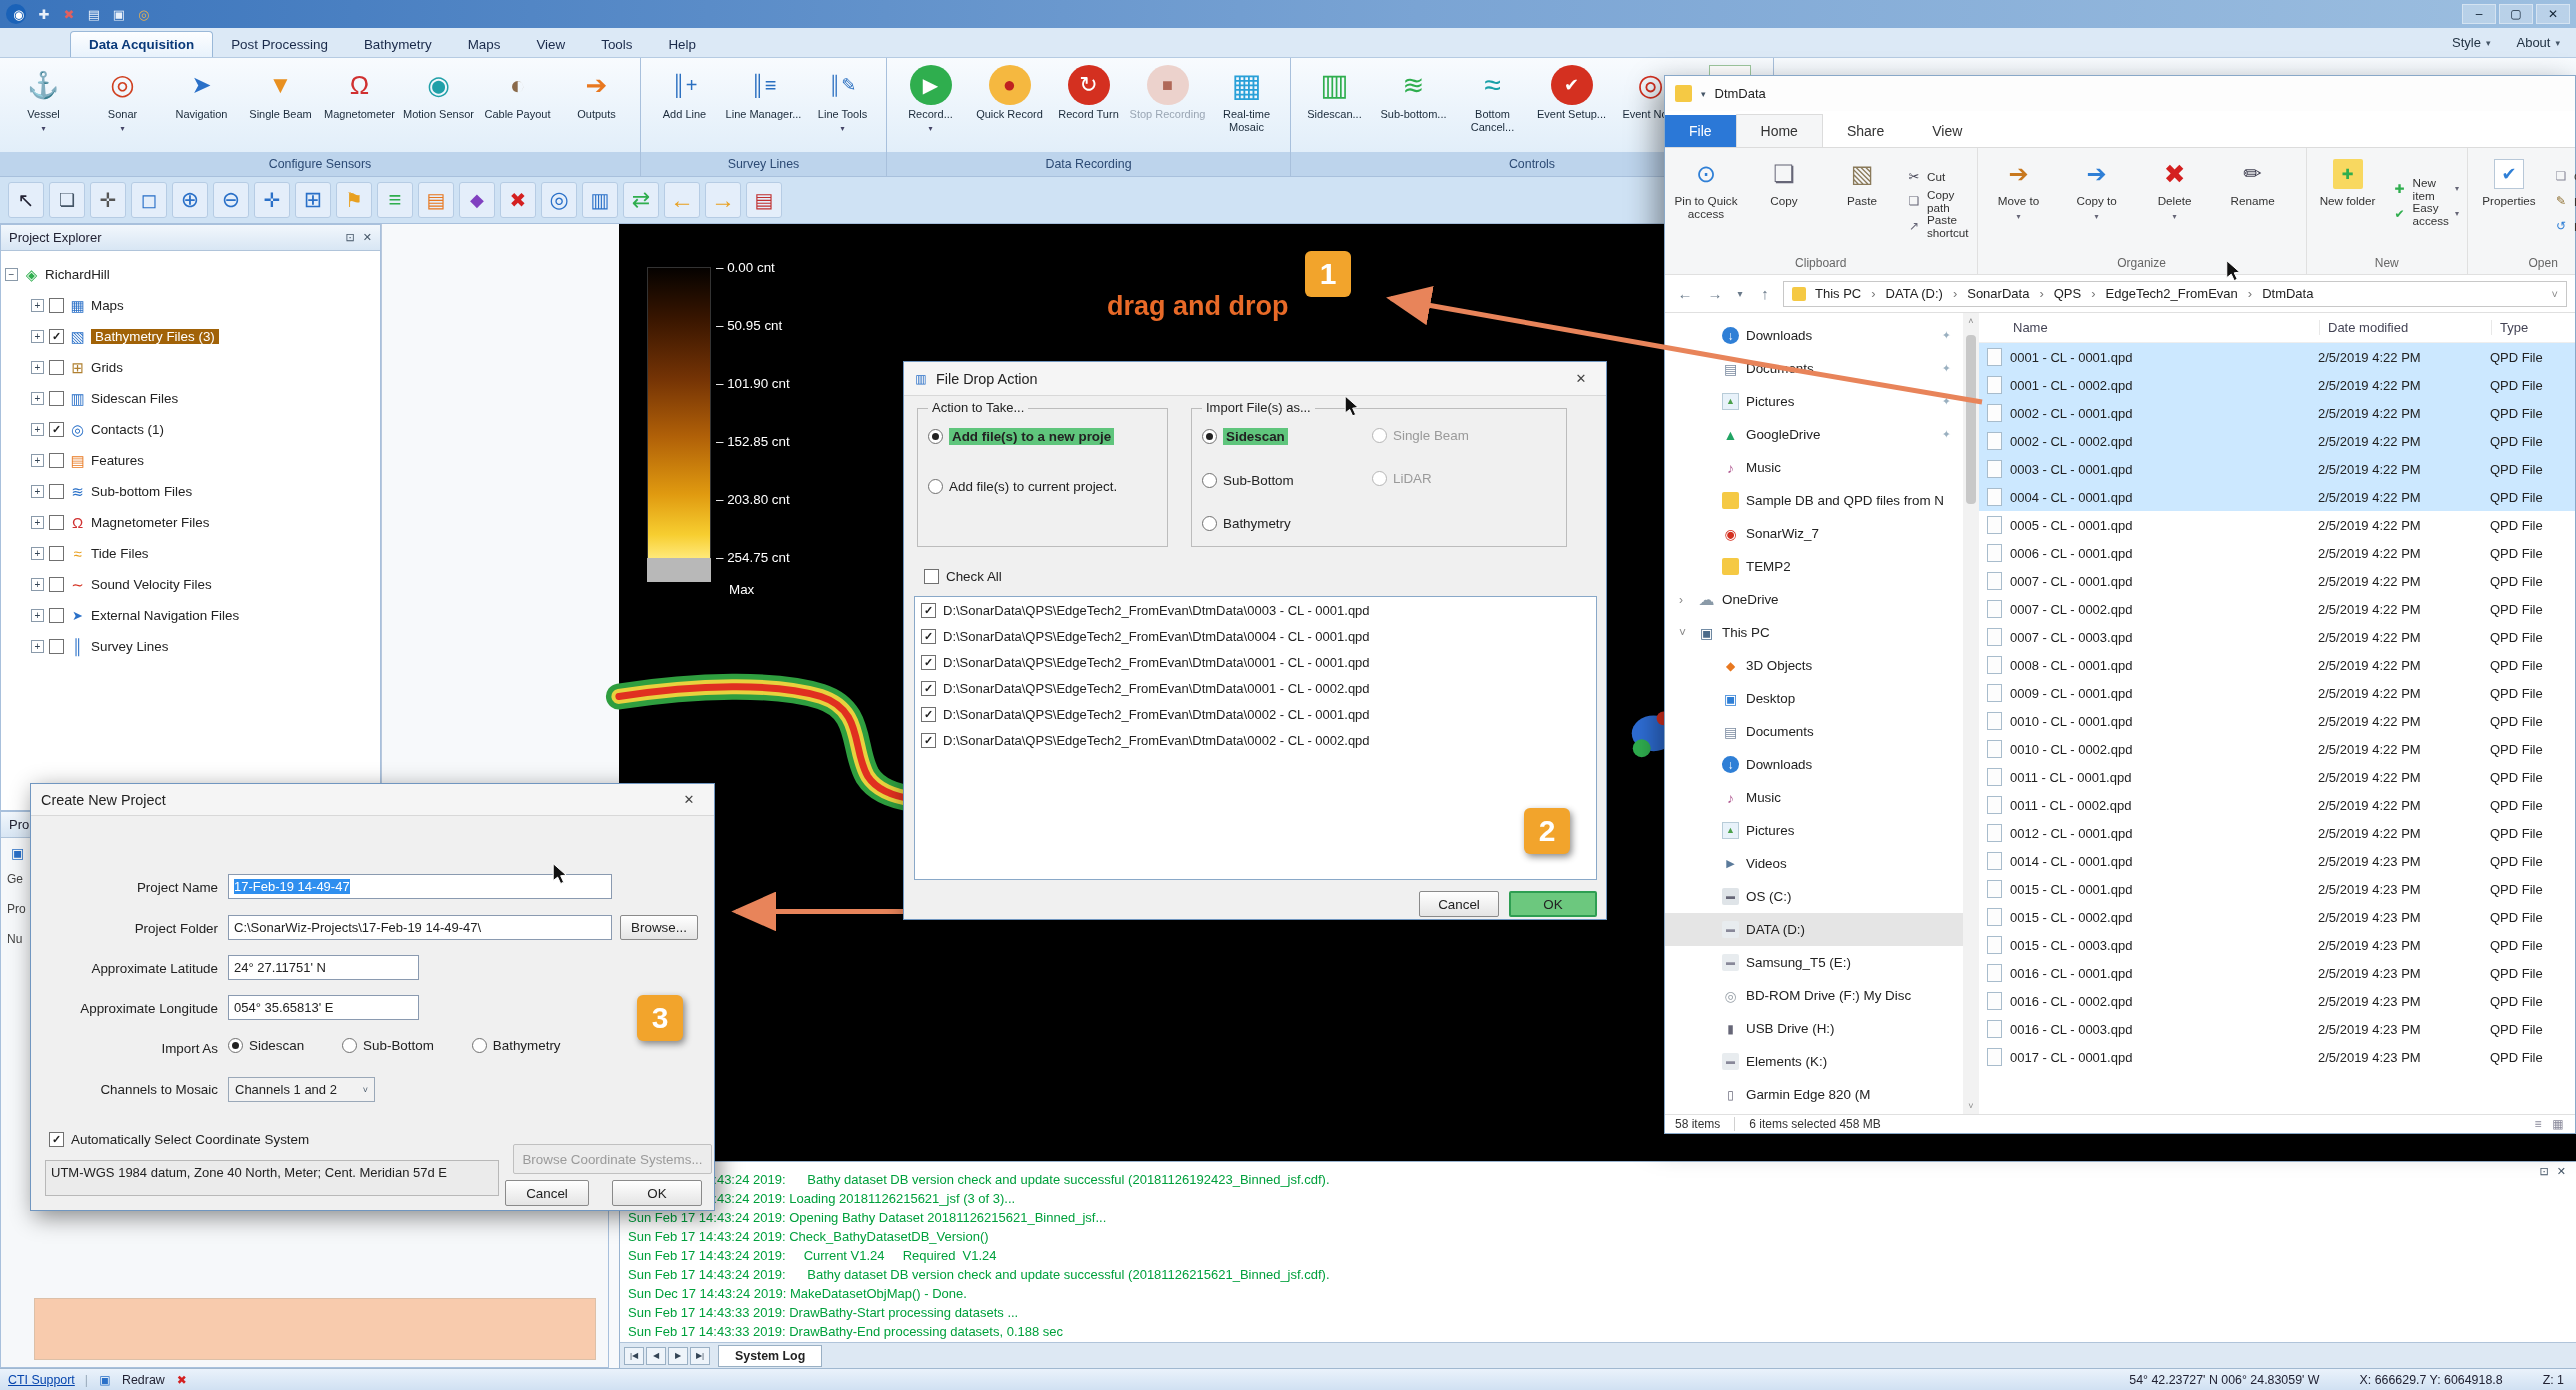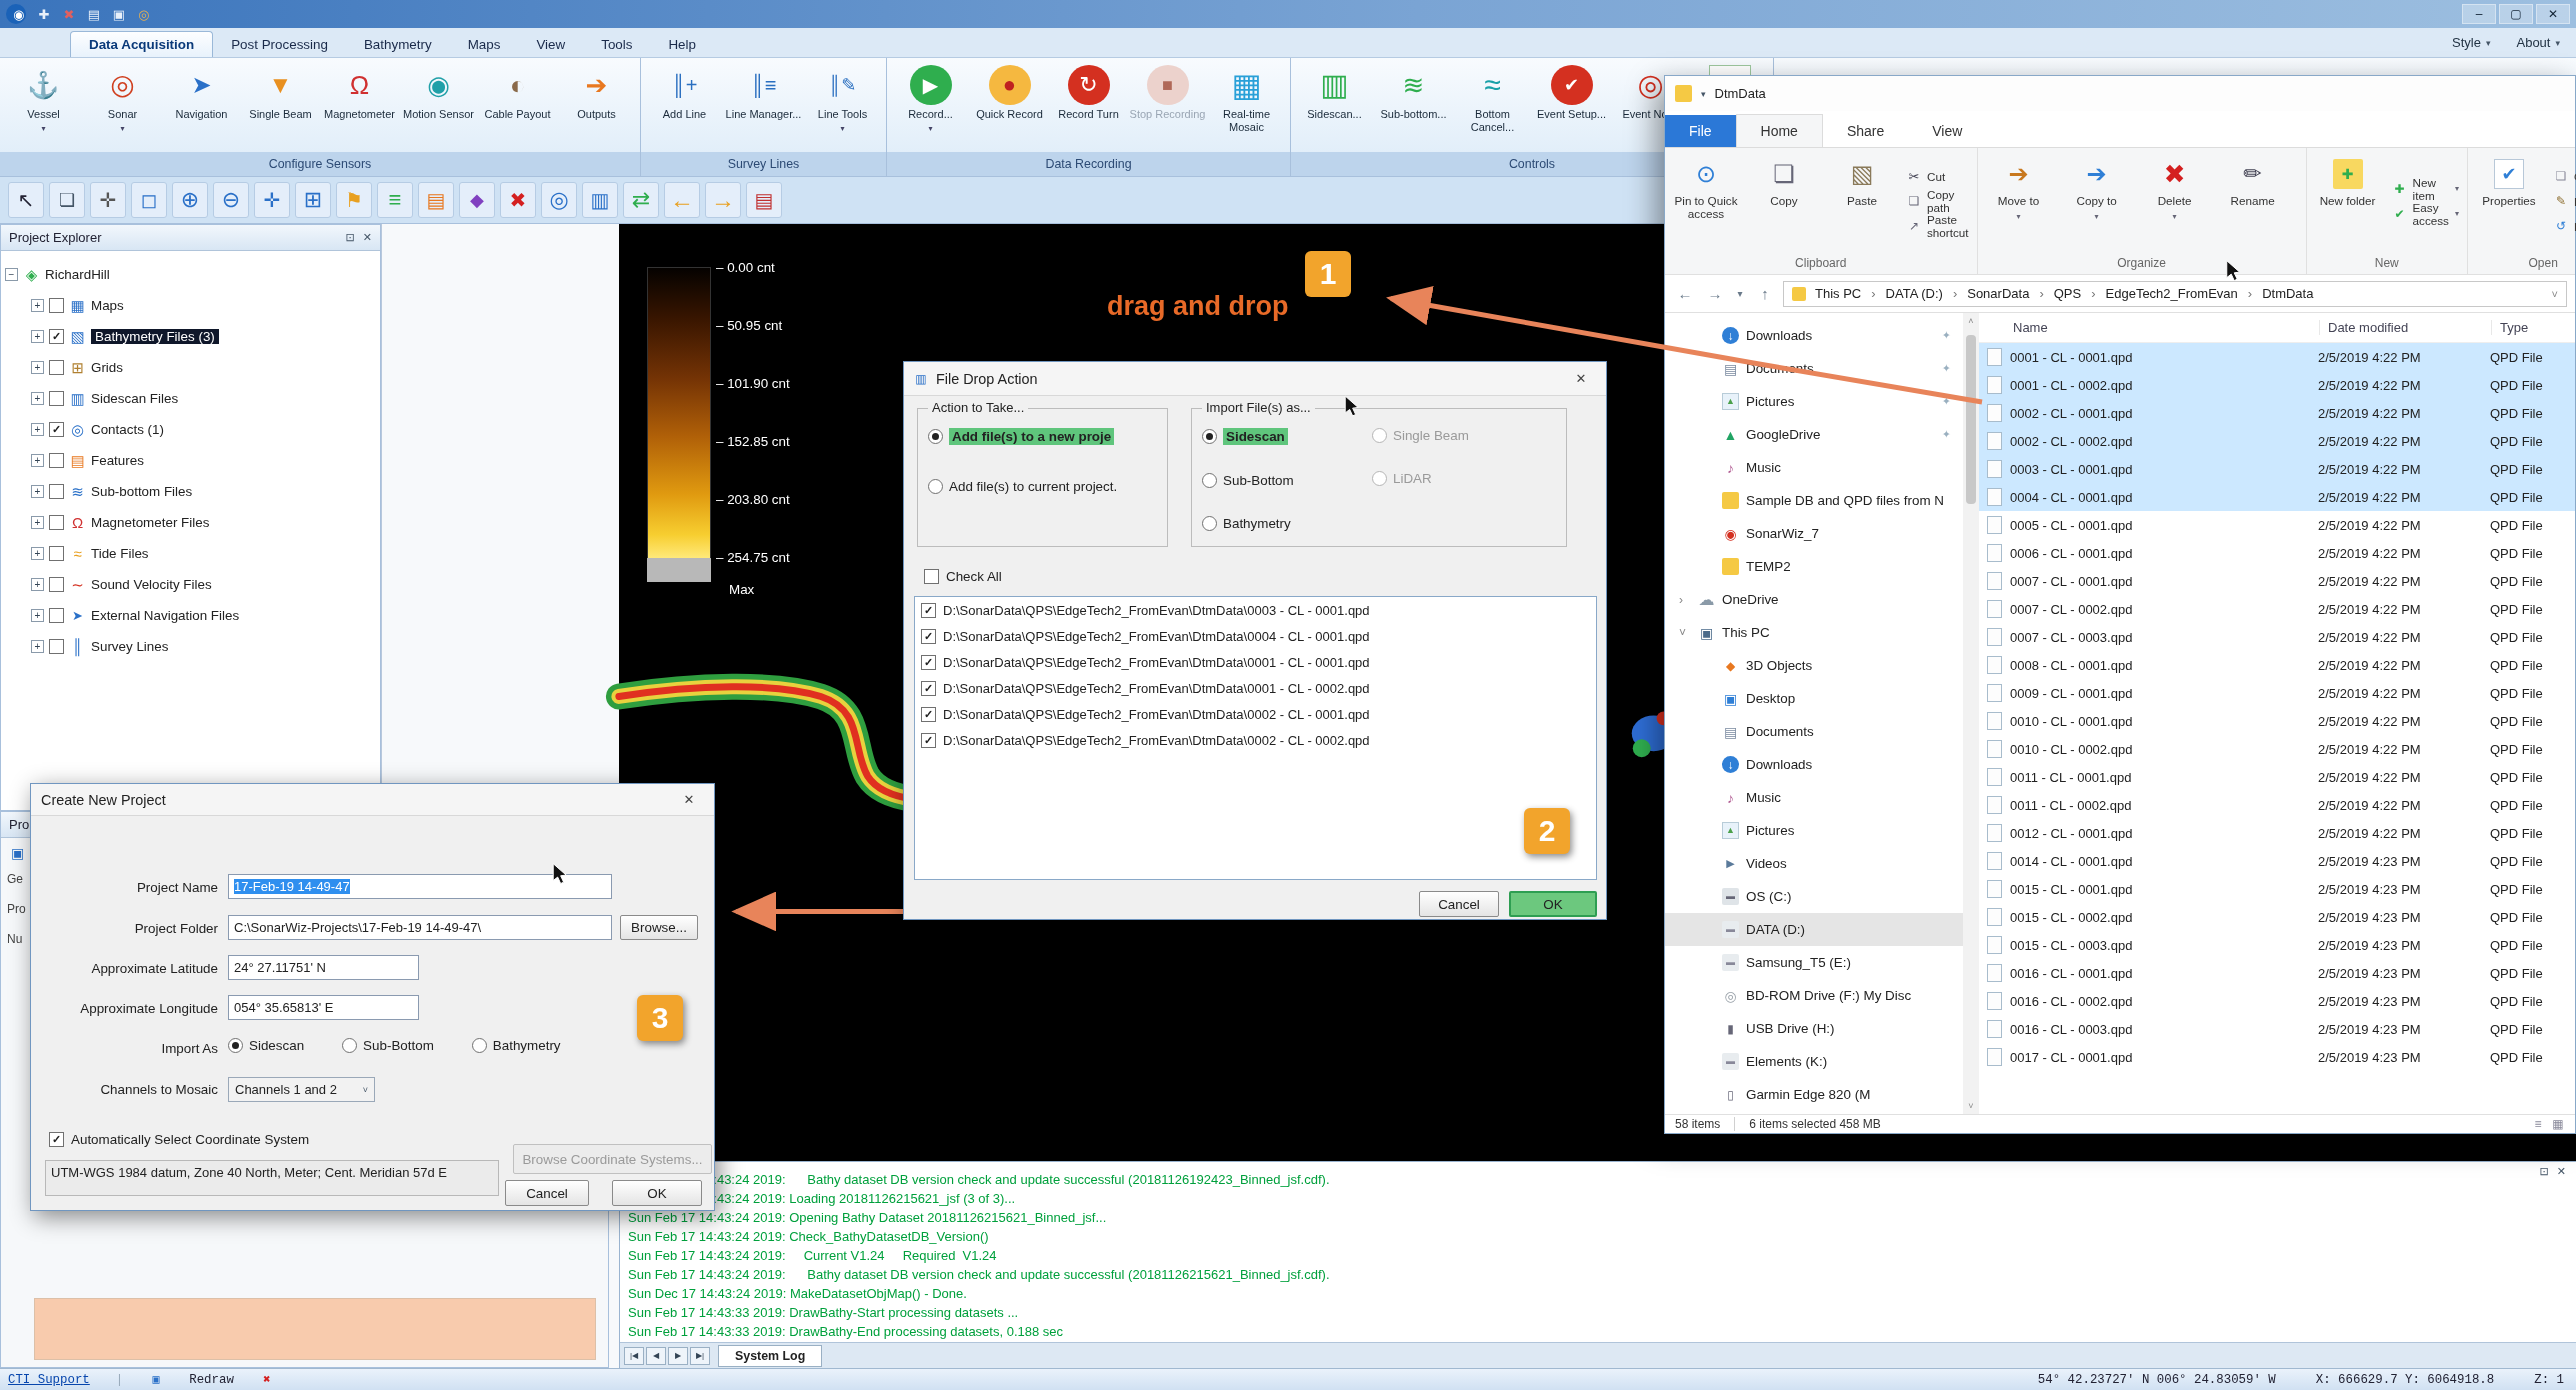--- a/index.html
+++ b/index.html
@@ -50,39 +50,39 @@
   
   .panel { background:#fff; border:1px solid #a8c0dc; }
   .phead { background:linear-gradient(#f2f7fc,#d8e6f4); height:26px; padding:0 8px; font-size:13px; display:flex; justify-content:space-between; align-items:center; border-bottom:1px solid #b0c4da; color:#223; }
   .phicons { display:flex; gap:8px; font-size:11px; color:#456; }
   .tree { padding:8px 4px; }
   .trow { display:flex; align-items:center; gap:5px; height:31px; font-size:13.4px; }
   .trow.child { margin-left:26px; }
   .exp { width:13px; height:13px; border:1px solid #8a9aaa; color:#345; font-size:10px; line-height:11px; text-align:center; background:#fff; flex:none; }
   .cb { width:15px; height:15px; border:1px solid #707070; background:#fff; display:inline-flex; align-items:center; justify-content:center; font-size:11px; color:#222; flex:none; }
   .cb.checked::after { content:"✓"; font-weight:bold; }
-  .tlabel.sel { background:#0f172a; color:#fff; padding:0 4px; }
+  .tlabel.sel { background:#a16207; color:#fff; padding:0 4px; }
 
   
   .cbarlabels { display:flex; flex-direction:column; justify-content:space-between; color:#fff; font-size:13.4px; }
   .cbt::before { content:"‒ "; }
   .dragdrop { font-size:27px; font-weight:bold; color:#e86a28; }
 
   
   .fraglabels { display:flex; flex-direction:column; gap:16px; font-size:12px; color:#444; }
 
   
   .loglines { padding:8px 0 0 8px; }
   .logline { white-space:pre; font-size:13px; line-height:19px; color:#00a03c; }
   .logtabs { position:absolute; left:0; right:0; bottom:0; height:26px; background:#dde8f3; border-top:1px solid #b0c4da; display:flex; align-items:center; gap:2px; padding-left:4px; }
   .lnav { width:20px; height:18px; border:1px solid #9ab0c4; background:#eef4fa; font-size:8px; display:flex; align-items:center; justify-content:center; color:#345; }
   .logtab { background:#fff; border:1px solid #9ab0c4; height:22px; padding:0 16px; font-size:12.4px; font-weight:bold; display:flex; align-items:center; margin-left:6px; }
 
   
-  .statusbar { background:linear-gradient(#eaf2fb,#cfe0f2); border-top:1px solid #a0b8d0; display:flex; align-items:center; font-size:12.4px; color:#223; padding:0 8px; gap:26px;font-family:Liberation Mono, monospace; }
+  .statusbar { background:linear-gradient(#eaf2fb,#cfe0f2); border-top:1px solid #a0b8d0; display:flex; align-items:center; font-size:12.4px; color:#223; padding:0 8px; gap:10px; }
   .slink { color:#0645ad; text-decoration:underline; }
   .sbsep { color:#9ab; }
   .sright { margin-left:auto; display:flex; gap:40px; padding-right:4px; }
 
   
   .dlg { position:absolute; background:#f0f0f0; border:1px solid #7096c0; box-shadow:4px 6px 22px rgba(0,0,0,.45); z-index:20; }
   .dlgtitle { height:34px; display:flex; align-items:center; gap:8px; padding:0 10px; font-size:14.4px; color:#222; border-bottom:1px solid #d8d8d8; background:#f5f5f5; }
   .dlgclose { margin-left:auto; width:30px; height:24px; display:flex; align-items:center; justify-content:center; font-size:13px; color:#444; }
   .grp { position:absolute; border:1px solid #bcbcbc; }
   .grplabel { position:absolute; top:-9px; left:10px; background:#f0f0f0; padding:0 4px; font-size:13px; }

